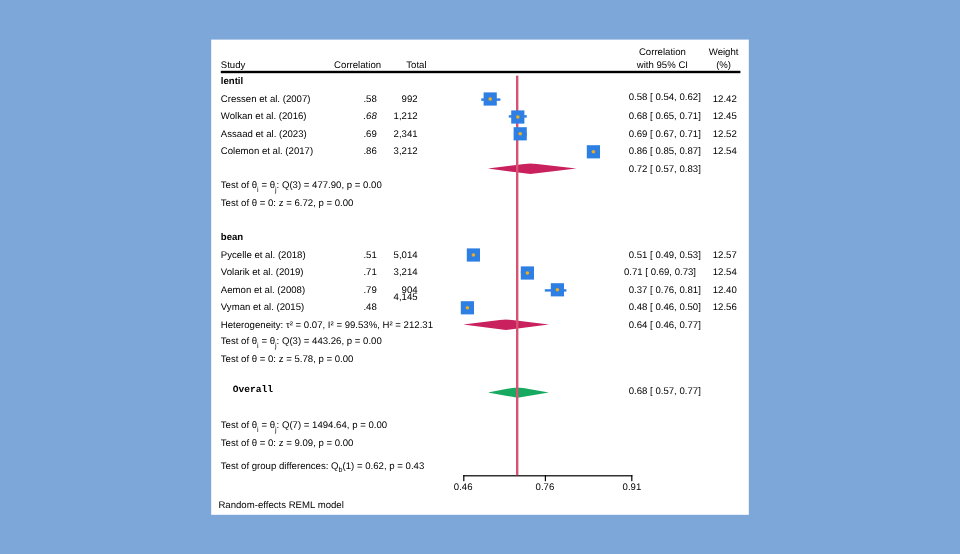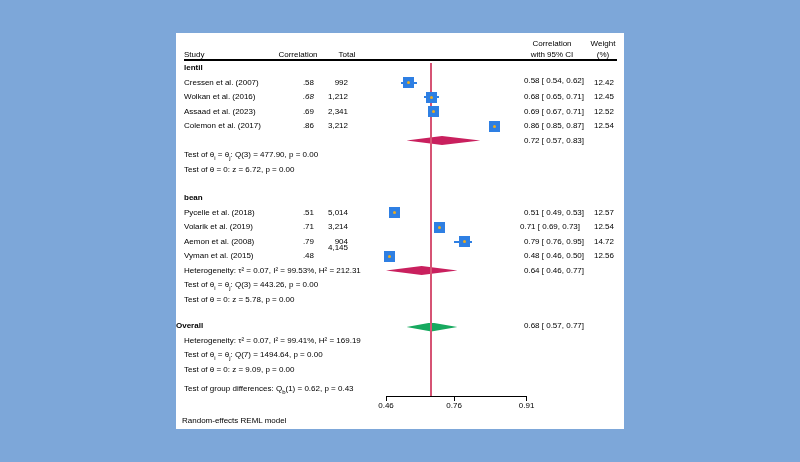--- a/index.html
+++ b/index.html
@@ -90,39 +90,38 @@
         <div style="position: absolute; left: 257.718px; top: 188.5px; width: 11px; height: 11px; background: rgb(46, 127, 227); z-index: 4;"></div>
         <div style="position: absolute; left: 261.718px; top: 192.5px; width: 3px; height: 3px; background: rgb(238, 173, 30); border-radius: 50%; z-index: 5;"></div>
         <div class="t" style="position: absolute; left: 340px; top: 189px; width: 68px; text-align: center;">0.71 [ 0.69, 0.73]</div>
         <div class="t" style="position: absolute; left: 412px; top: 189px; width: 26px; text-align: right;">12.54</div>
         <div class="t" style="position: absolute; left: 8px; top: 203.5px;">Aemon et al. (2008)</div>
         <div class="t" style="position: absolute; left: 110px; top: 203.5px; width: 28px; text-align: right;">.79</div>
         <div class="t" style="position: absolute; left: 128px; top: 203.5px; width: 44px; text-align: right;">904</div>
         <div style="position: absolute; left: 278.1px; top: 207.5px; width: 17.8561px; height: 2px; background: rgb(46, 127, 227); z-index: 3;"></div>
         <div style="position: absolute; left: 282.867px; top: 203px; width: 11px; height: 11px; background: rgb(46, 127, 227); z-index: 4;"></div>
         <div style="position: absolute; left: 286.867px; top: 207px; width: 3px; height: 3px; background: rgb(238, 173, 30); border-radius: 50%; z-index: 5;"></div>
-        <div class="t" style="position: absolute; left: 340px; top: 203.5px; width: 68px; text-align: right;">0.79 [ 0.76, 0.95]</div>
-        <div class="t" style="position: absolute; left: 412px; top: 203.5px; width: 26px; text-align: right;">14.72</div>
+        <div class="t" style="position: absolute; left: 340px; top: 203.5px; width: 68px; text-align: right;">0.37 [ 0.76, 0.81]</div>
+        <div class="t" style="position: absolute; left: 412px; top: 203.5px; width: 26px; text-align: right;">12.40</div>
         <div class="t" style="position: absolute; left: 8px; top: 218px;">Vyman et al. (2015)</div>
         <div class="t" style="position: absolute; left: 110px; top: 218px; width: 28px; text-align: right;">.48</div>
         <div class="t" style="position: absolute; left: 128px; top: 210px; width: 44px; text-align: right;">4,145</div>
         <div style="position: absolute; left: 210px; top: 222px; width: 7.0973px; height: 2px; background: rgb(46, 127, 227); z-index: 3;"></div>
         <div style="position: absolute; left: 208.004px; top: 217.5px; width: 11px; height: 11px; background: rgb(46, 127, 227); z-index: 4;"></div>
         <div style="position: absolute; left: 212.004px; top: 221.5px; width: 3px; height: 3px; background: rgb(238, 173, 30); border-radius: 50%; z-index: 5;"></div>
         <div class="t" style="position: absolute; left: 340px; top: 218px; width: 68px; text-align: right;">0.48 [ 0.46, 0.50]</div>
         <div class="t" style="position: absolute; left: 412px; top: 218px; width: 26px; text-align: right;">12.56</div>
         <div class="t" style="position: absolute; left: 8px; top: 232.5px;">Heterogeneity: τ² = 0.07, I² = 99.53%, H² = 212.31</div>
         <div style="position: absolute; left: 210px; top: 233px; width: 71.3917px; height: 9px; background: rgb(201, 32, 94); z-index: 1; clip-path: polygon(0px 50%, 49.9% 0px, 100% 50%, 49.9% 100%);"></div>
         <div class="t" style="position: absolute; left: 340px; top: 232.5px; width: 68px; text-align: right;">0.64 [ 0.46, 0.77]</div>
         <div class="t" style="position: absolute; left: 8px; top: 247px;">Test of θ<sub>i</sub> = θ<sub>j</sub>: Q(3) = 443.26, p = 0.00</div>
         <div class="t" style="position: absolute; left: 8px; top: 261.5px;">Test of θ = 0: z = 5.78, p = 0.00</div>
-        <div class="t b" style="position: absolute; left: 0; top: 288px;">Overall</div>
+        <div class="t b" style="position: absolute; left: 18px; top: 288px; font-family: Liberation Mono, monospace;">Overall</div>
         <div style="position: absolute; left: 230.504px; top: 289.5px; width: 50.8879px; height: 9px; background: rgb(23, 169, 95); z-index: 1; clip-path: polygon(0px 50%, 48.7% 0px, 100% 50%, 48.7% 100%);"></div>
         <div class="t" style="position: absolute; left: 340px; top: 288px; width: 68px; text-align: right;">0.68 [ 0.57, 0.77]</div>
-        <div class="t" style="position: absolute; left: 8px; top: 302.5px;">Heterogeneity: τ² = 0.07, I² = 99.41%, H² = 169.19</div>
         <div class="t" style="position: absolute; left: 8px; top: 317px;">Test of θ<sub>i</sub> = θ<sub>j</sub>: Q(7) = 1494.64, p = 0.00</div>
         <div class="t" style="position: absolute; left: 8px; top: 331.5px;">Test of θ = 0: z = 9.09, p = 0.00</div>
         <div class="t" style="position: absolute; left: 8px; top: 351px;">Test of group differences: Q<sub>b</sub>(1) = 0.62, p = 0.43</div>
         <div style="position: absolute; left: 254.291px; top: 30px; width: 2px; height: 333px; background: rgb(214, 83, 116); z-index: 2;"></div>
         <div style="position: absolute; left: 210px; top: 363px; width: 140.624px; height: 1px; background: rgb(0, 0, 0);"></div>
         <div style="position: absolute; left: 209.5px; top: 363px; width: 1px; height: 5px; background: rgb(0, 0, 0);"></div>
         <div class="t" style="position: absolute; left: 210px; top: 368px; transform: translateX(-50%);">0.46</div>
         <div style="position: absolute; left: 277.6px; top: 363px; width: 1px; height: 5px; background: rgb(0, 0, 0);"></div>
         <div class="t" style="position: absolute; left: 278.1px; top: 368px; transform: translateX(-50%);">0.76</div>
         <div style="position: absolute; left: 350.124px; top: 363px; width: 1px; height: 5px; background: rgb(0, 0, 0);"></div>

